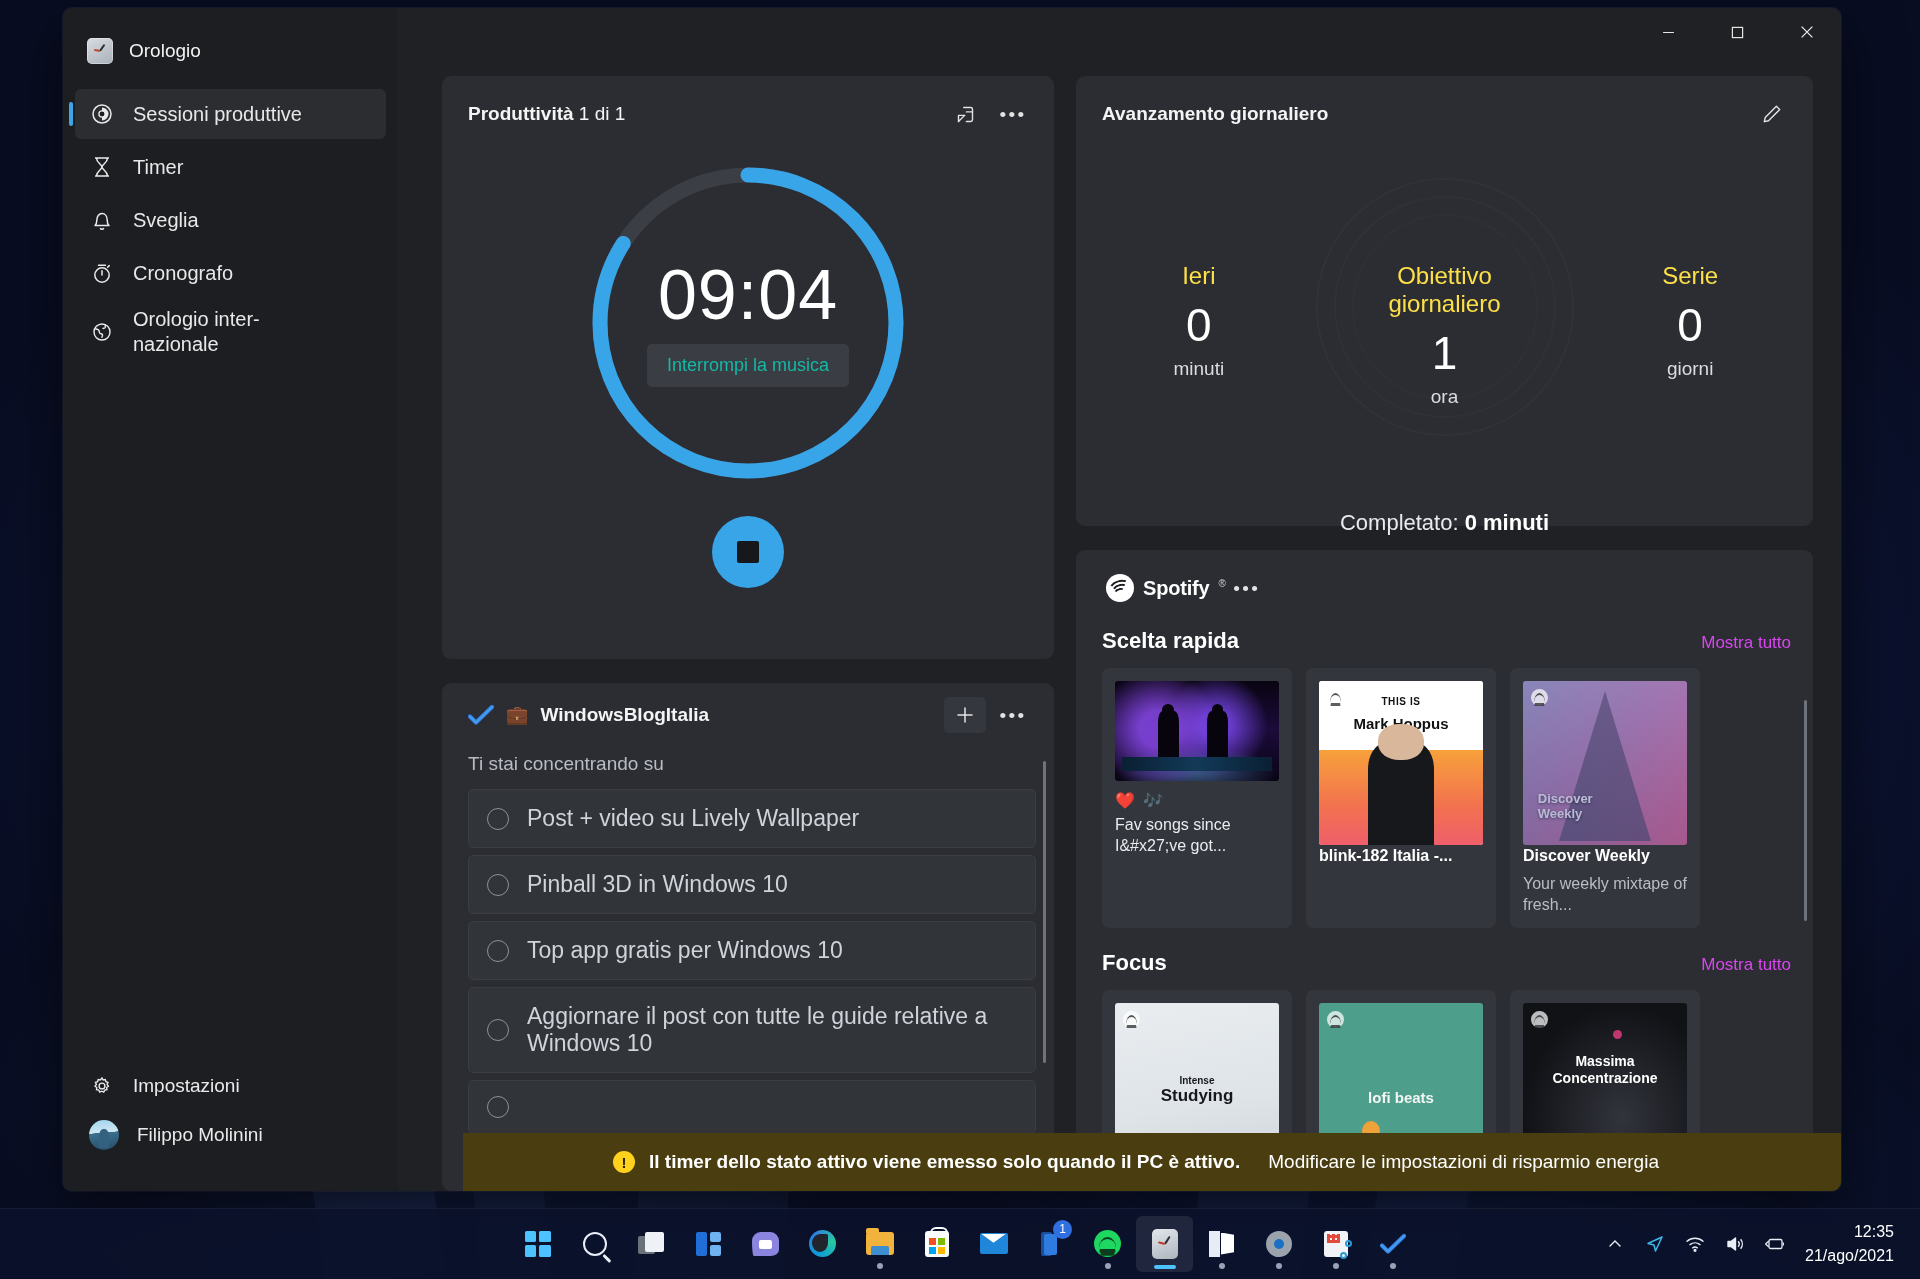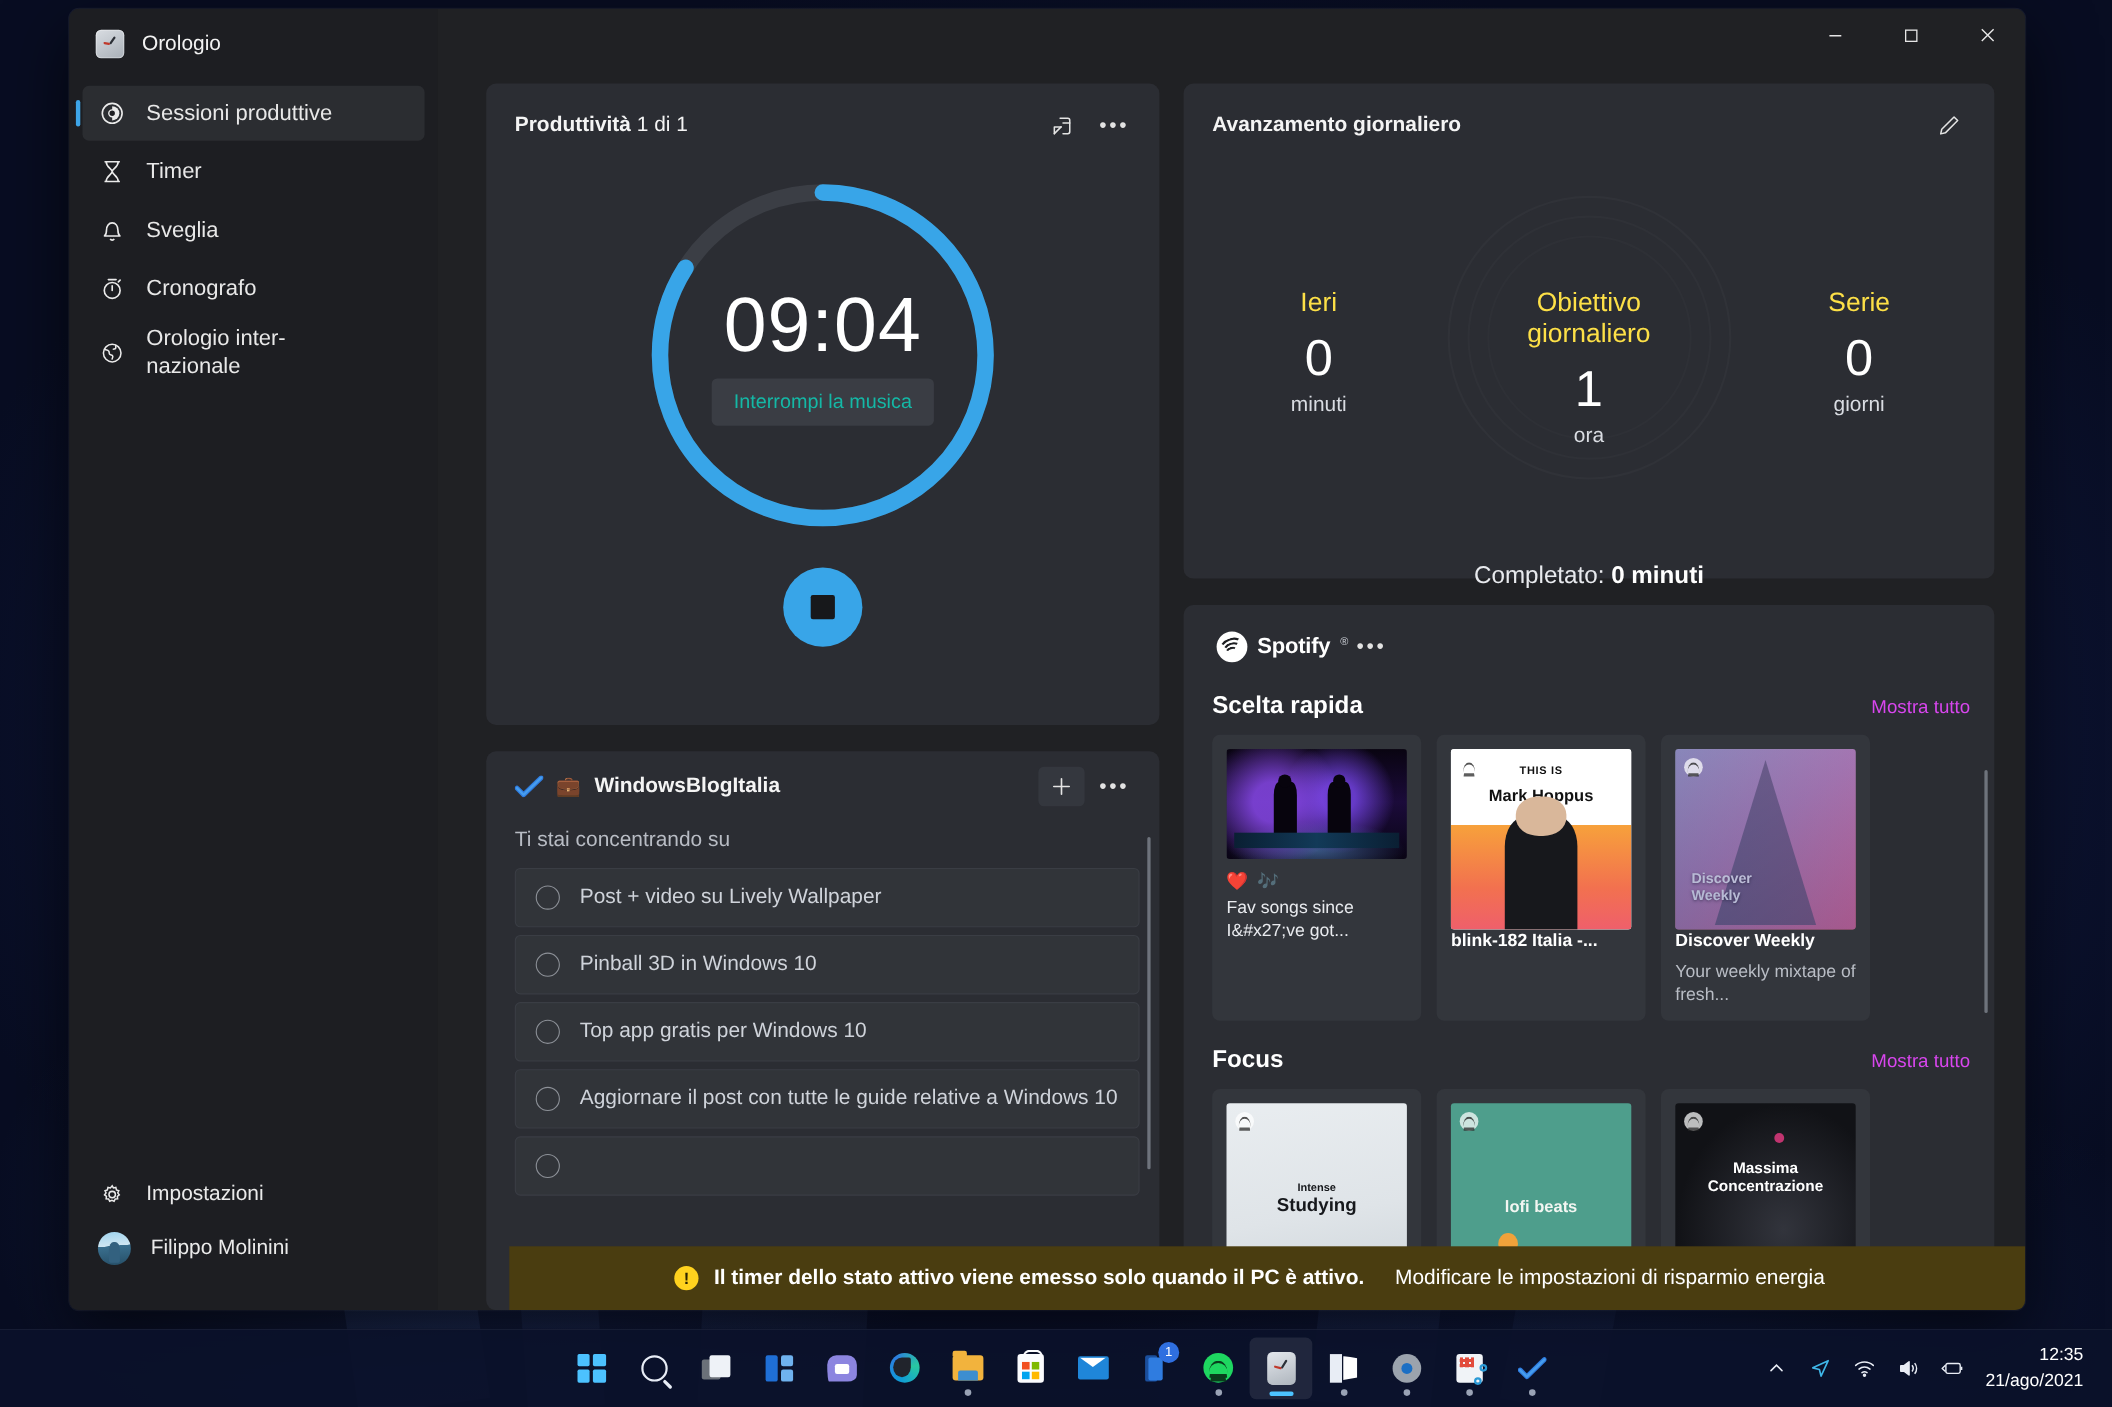--- a/index.html
+++ b/index.html
@@ -49,21 +49,21 @@
     align-items: center; justify-content: center;
     color: #e6e6e6; background: transparent; border: none;
   }
   .caption-btn svg { display: block; }
 
   
   #sidebar {
     width: 335px; flex: 0 0 335px;
     background: #1d1e22;
     display: flex; flex-direction: column;
-    padding-top: 1px;
+    padding-top: 12px;
     position: relative; z-index: 20;
   }
   #app-identity {
     display: flex; align-items: center; gap: 16px;
     height: 62px; padding: 0 0 0 24px;
   }
   #app-identity .label { font-size: 19px; color: #f2f2f2; }
   .app-icon-clock {
     width: 26px; height: 26px; border-radius: 5px;
     background: linear-gradient(150deg,#d9dde2 0%, #a9b0b8 100%);
@@ -166,21 +166,21 @@
   #tasks-card { flex: 1 1 auto; min-height: 0; overflow: hidden; }
   #tasks-header { padding: 14px 20px 0 26px; }
   #tasks-title { display: flex; align-items: center; gap: 12px; font-size: 19px; font-weight: bold; color: #f4f4f4; }
   .todo-check { width: 26px; height: 20px; flex: 0 0 26px; }
   .briefcase { font-size: 18px; }
   #tasks-sub { padding: 20px 26px 0; font-size: 19px; color: #b8bcc4; }
   #task-list { padding: 14px 18px 0 26px; display: flex; flex-direction: column; gap: 7px; }
   .task-row {
     display: flex; align-items: center; gap: 18px;
     background: #313439; border: 1px solid #3a3d44;
-    border-radius: 5px; padding: 15px 18px; color: #cfd3da; font-size: 19px;
+    border-radius: 5px; padding: 15px 18px; color: #cfd3da; font-size: 23px;
   }
   .task-radio {
     width: 22px; height: 22px; flex: 0 0 22px; border-radius: 50%;
     border: 1.6px solid #8d9198;
   }
   #tasks-scrollbar {
     position: absolute; right: 8px; top: 78px; bottom: 10px; width: 3px;
     background: transparent;
   }
   #tasks-scrollbar .thumb { position: absolute; top: 0; width: 3px; height: 72%; background: #6e737c; border-radius: 2px; }

